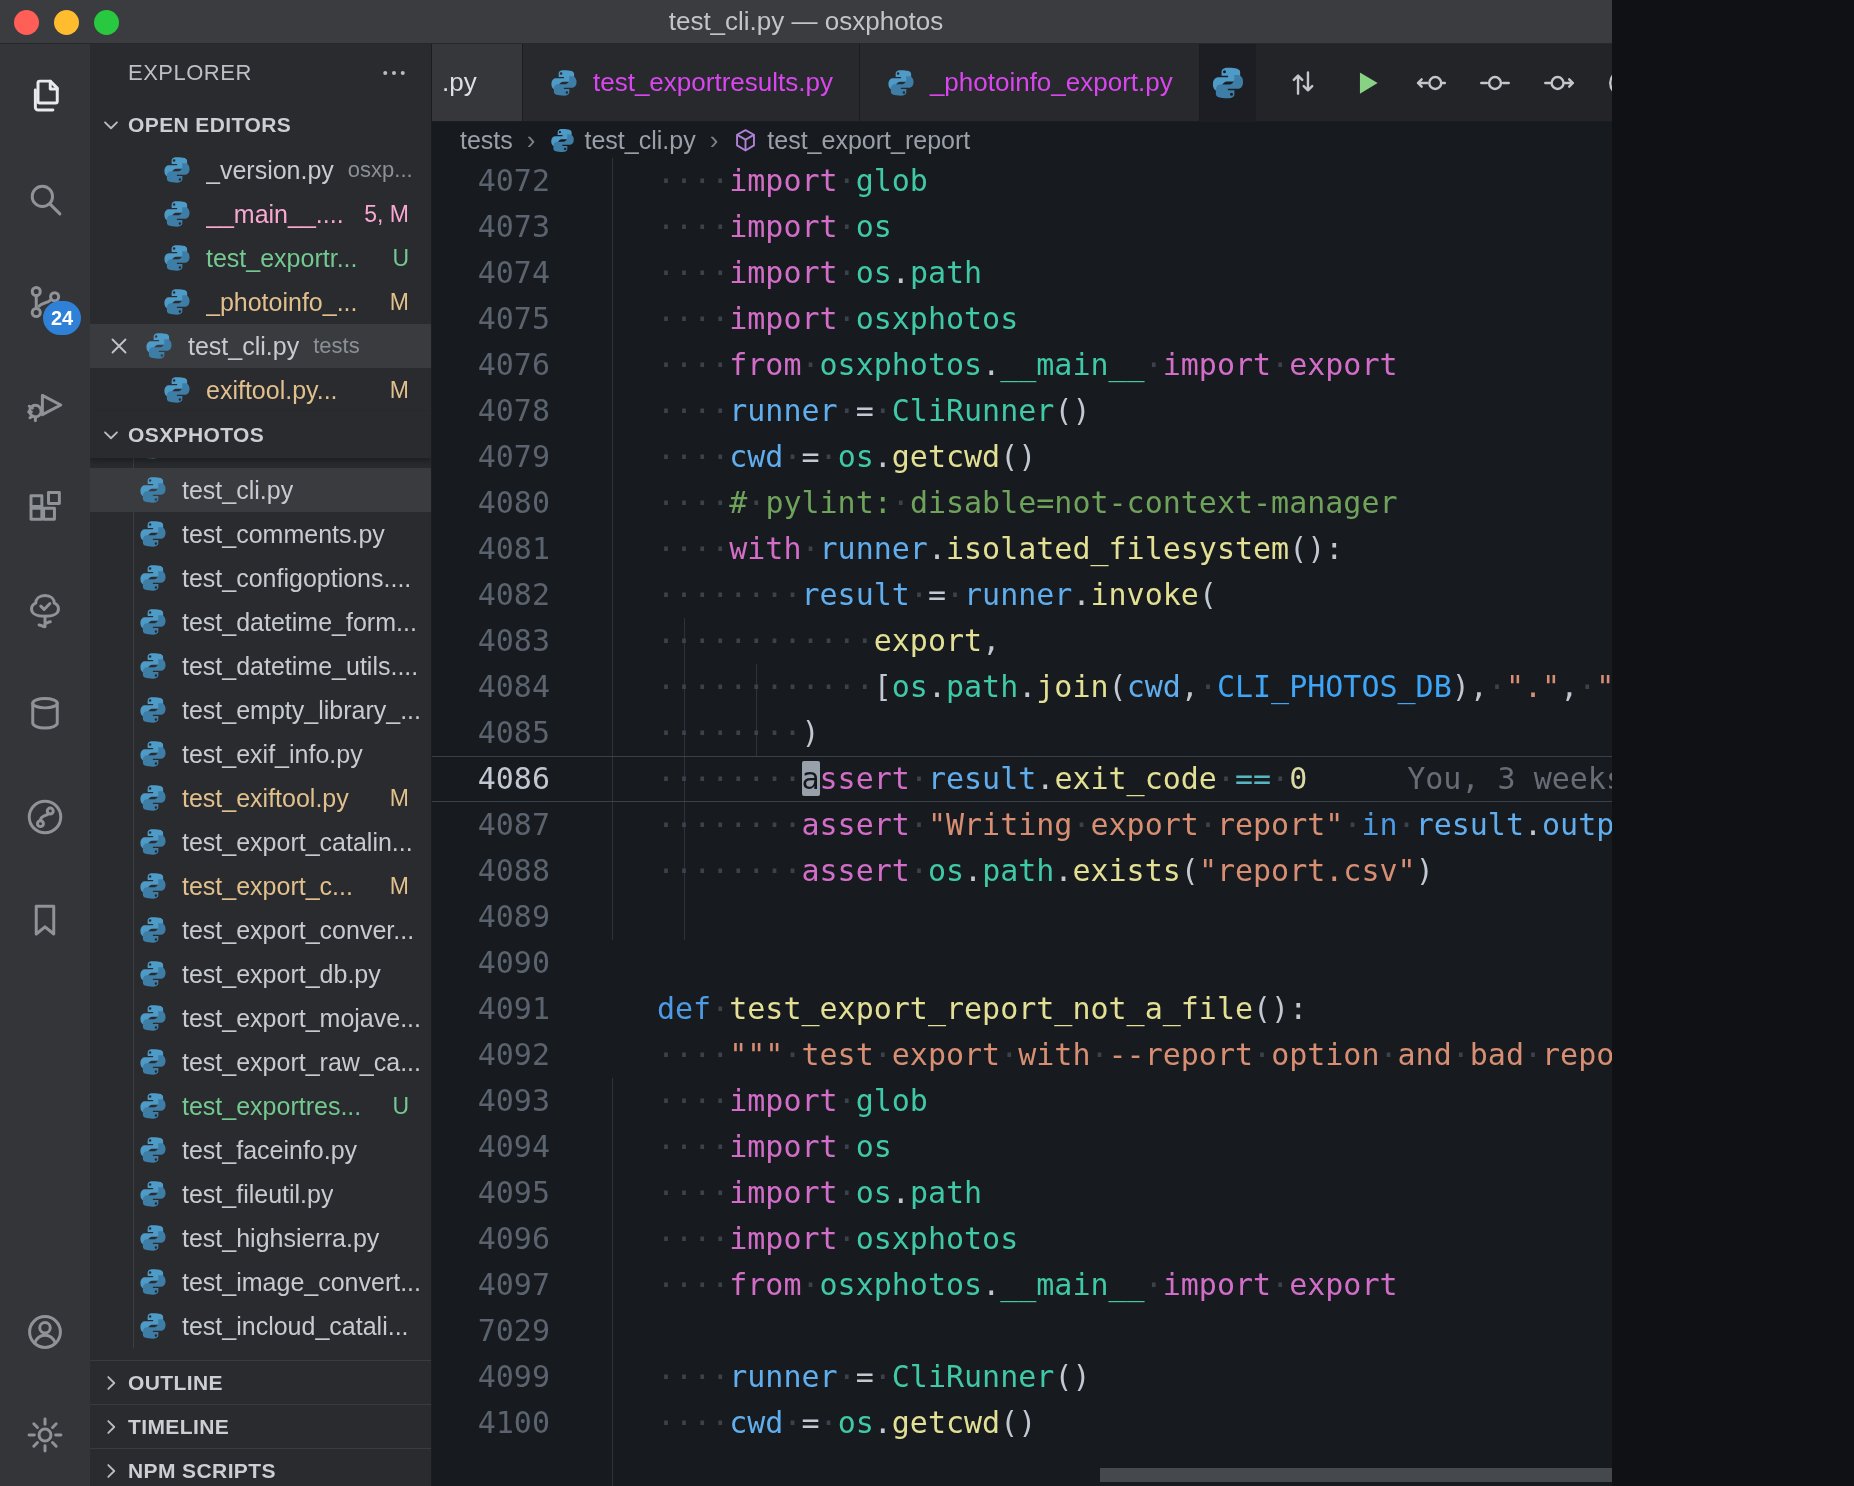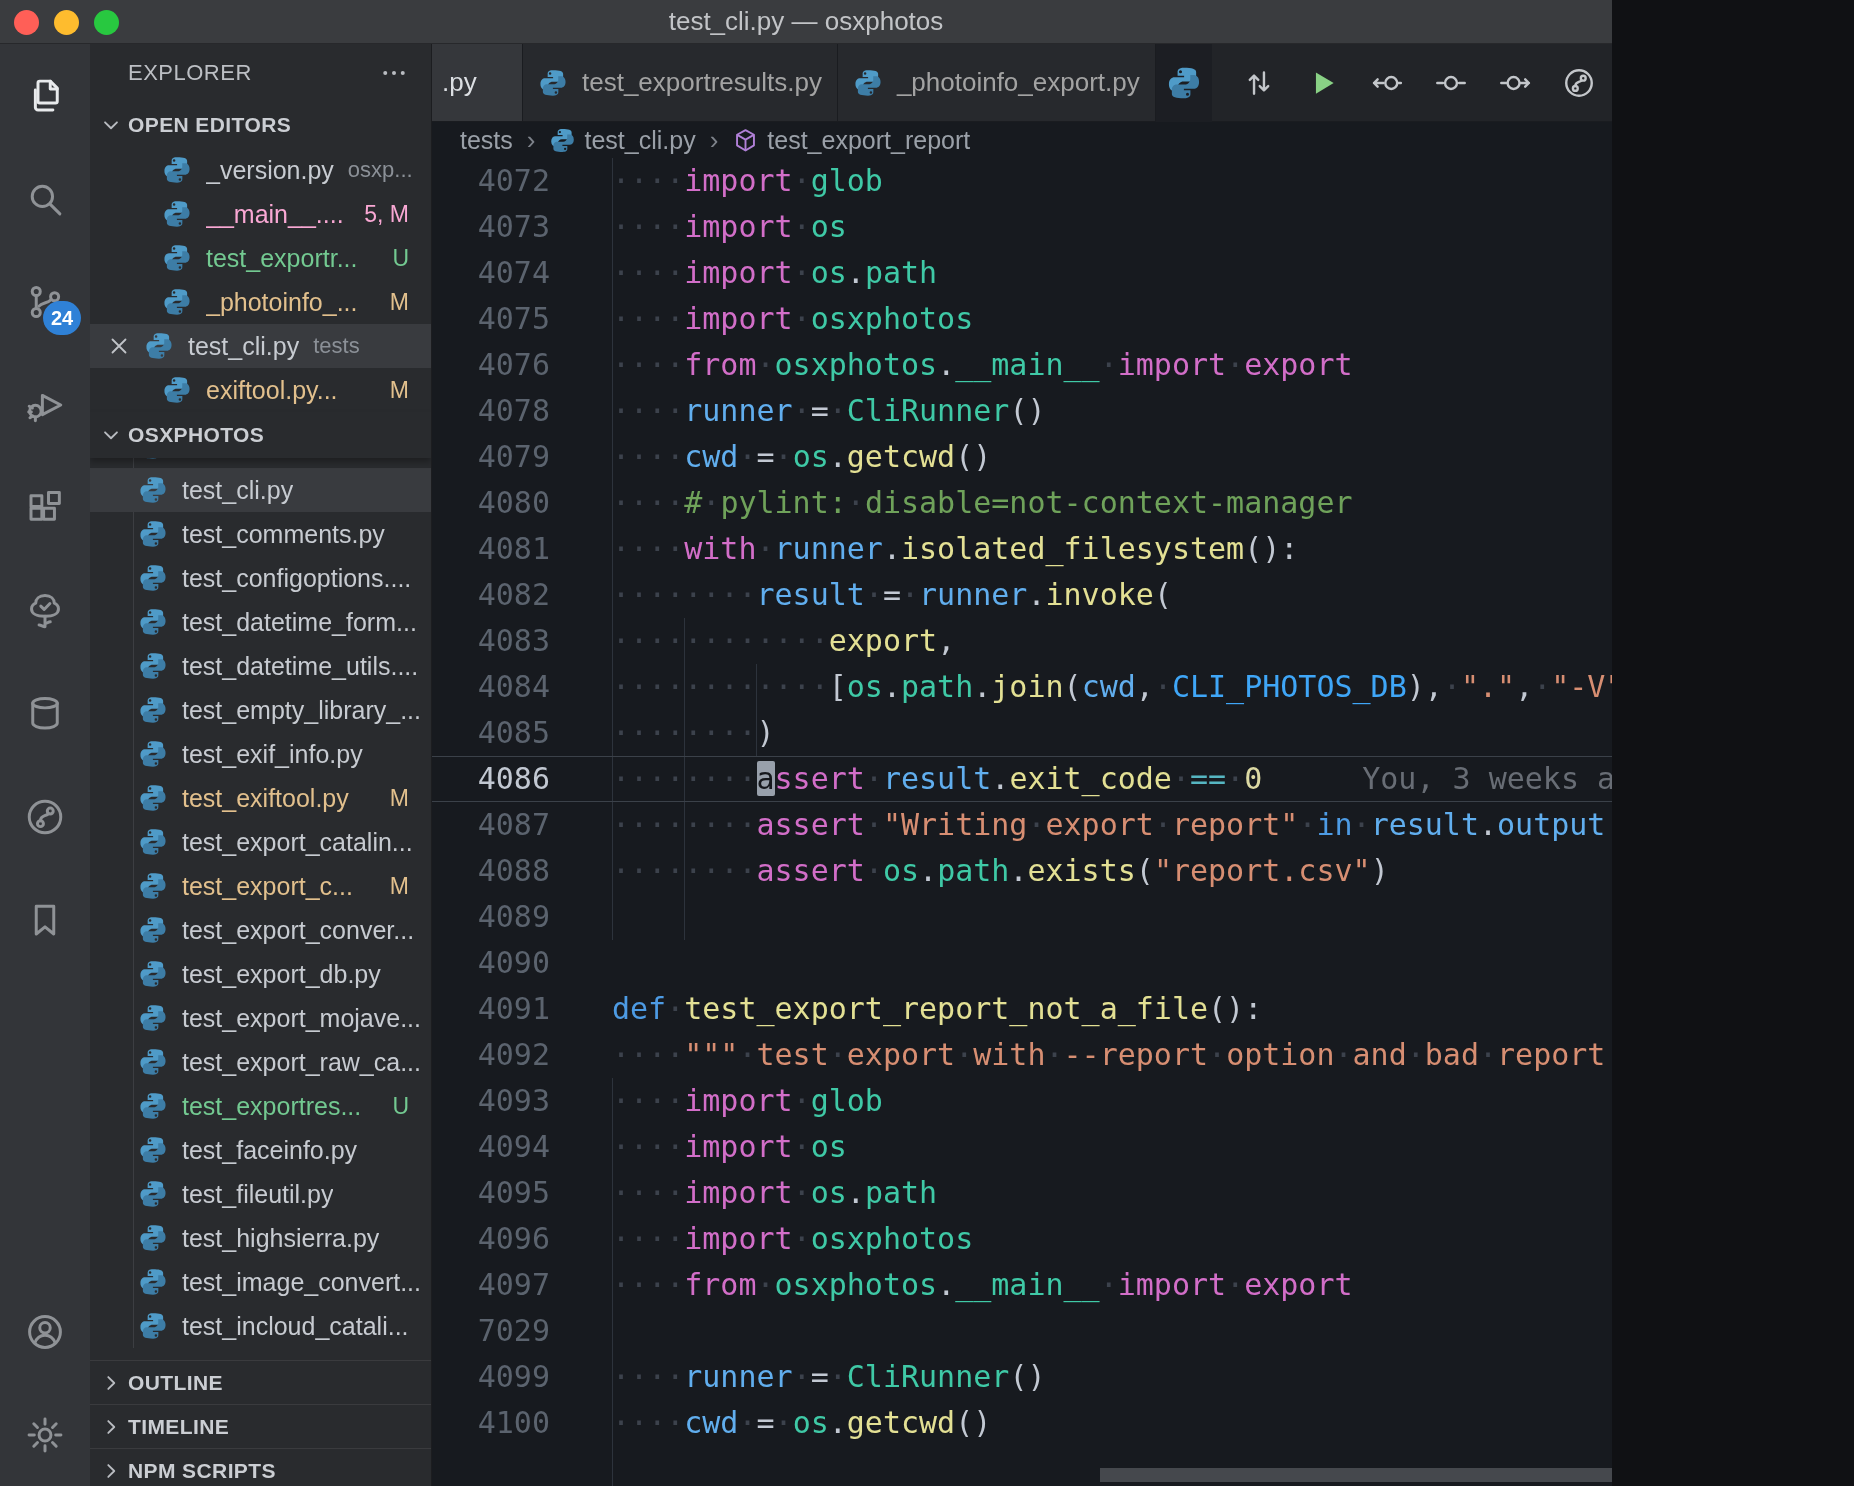--- a/index.html
+++ b/index.html
@@ -54,42 +54,42 @@
   .sb-bottom .sb-sec{border-top:1px solid #3a3b3e;height:44px;}
   .clr-default{color:#c7cbd1;}
   .clr-modified{color:#e2c08d;}
   .clr-untracked{color:#73c991;}
   .clr-warning{color:#f9a8d4;}
 
   
   .editor{position:relative;flex:1;display:flex;flex-direction:column;background:#171a1f;overflow:hidden;}
   .tabbar{height:78px;background:#222428;display:flex;align-items:stretch;flex-shrink:0;border-bottom:1px solid #1a1c20;}
   .tab{display:flex;align-items:center;background:#27292d;border-right:1px solid #1a1c20;
-    color:#a3a3a3;font-size:26px;padding:0 15px;white-space:nowrap;overflow:hidden;flex-shrink:0;}
+    color:#d946ef;font-size:26px;padding:0 26px;white-space:nowrap;overflow:hidden;flex-shrink:0;}
   .tab .ficon{width:30px;height:30px;margin-right:14px;flex-shrink:0;}
   .tab.active{background:#35373b;color:#dcdfe3;}
   .tab.clipped{width:91px;padding:0 0 0 10px;}
   .actions{margin-left:auto;display:flex;align-items:center;gap:30px;padding-right:20px;}
   .act{width:34px;height:34px;color:#c3c6ca;position:relative;flex-shrink:0;}
   .act.boxed{width:56px;height:78px;background:#1c1e23;display:flex;align-items:center;justify-content:center;}
   .act.boxed .icon{width:36px;height:36px;}
   .act .icon{width:34px;height:34px;display:block;}
   .act.green{color:#89d185;}
 
   .breadcrumbs{height:36px;display:flex;align-items:center;padding-left:28px;font-size:25px;color:#9aa0a8;
     flex-shrink:0;gap:10px;}
   .bc-item{display:flex;align-items:center;gap:8px;}
   .bc-sep{color:#7d828a;font-size:26px;margin:0 4px;}
   .bc-item .fIcon,.bc-item .icon{width:27px;height:27px;}
 
   
   .code{position:relative;flex:1;overflow:hidden;font-family:"DejaVu Sans Mono",monospace;
     font-size:30px;line-height:46px;}
   .guide{position:absolute;width:1px;background:#2d333c;z-index:0;}
-  .line{position:relative;height:46px;display:flex;white-space:pre;z-index:1;}
+  .line{position:relative;height:46px;display:flex;white-space:pre;z-index:1;gap:45px;}
   .line .num{width:180px;padding-right:62px;text-align:right;color:#5b636e;flex-shrink:0;}
   .line.active .num{color:#c2c8d2;}
   .line.active{box-shadow:inset 0 1px 0 #3b4149, inset 0 -1px 0 #3b4149;align-items:flex-end;}
   .line .content{flex:1;overflow:hidden;}
   .wsd{color:#3c424c;}
   .tk-w{color:#3c424c;}
   .tk-k{color:#d26ec8;}
   .tk-b{color:#4d9be4;}
   .tk-m{color:#3fc9a6;}
   .tk-v{color:#61aeee;}

